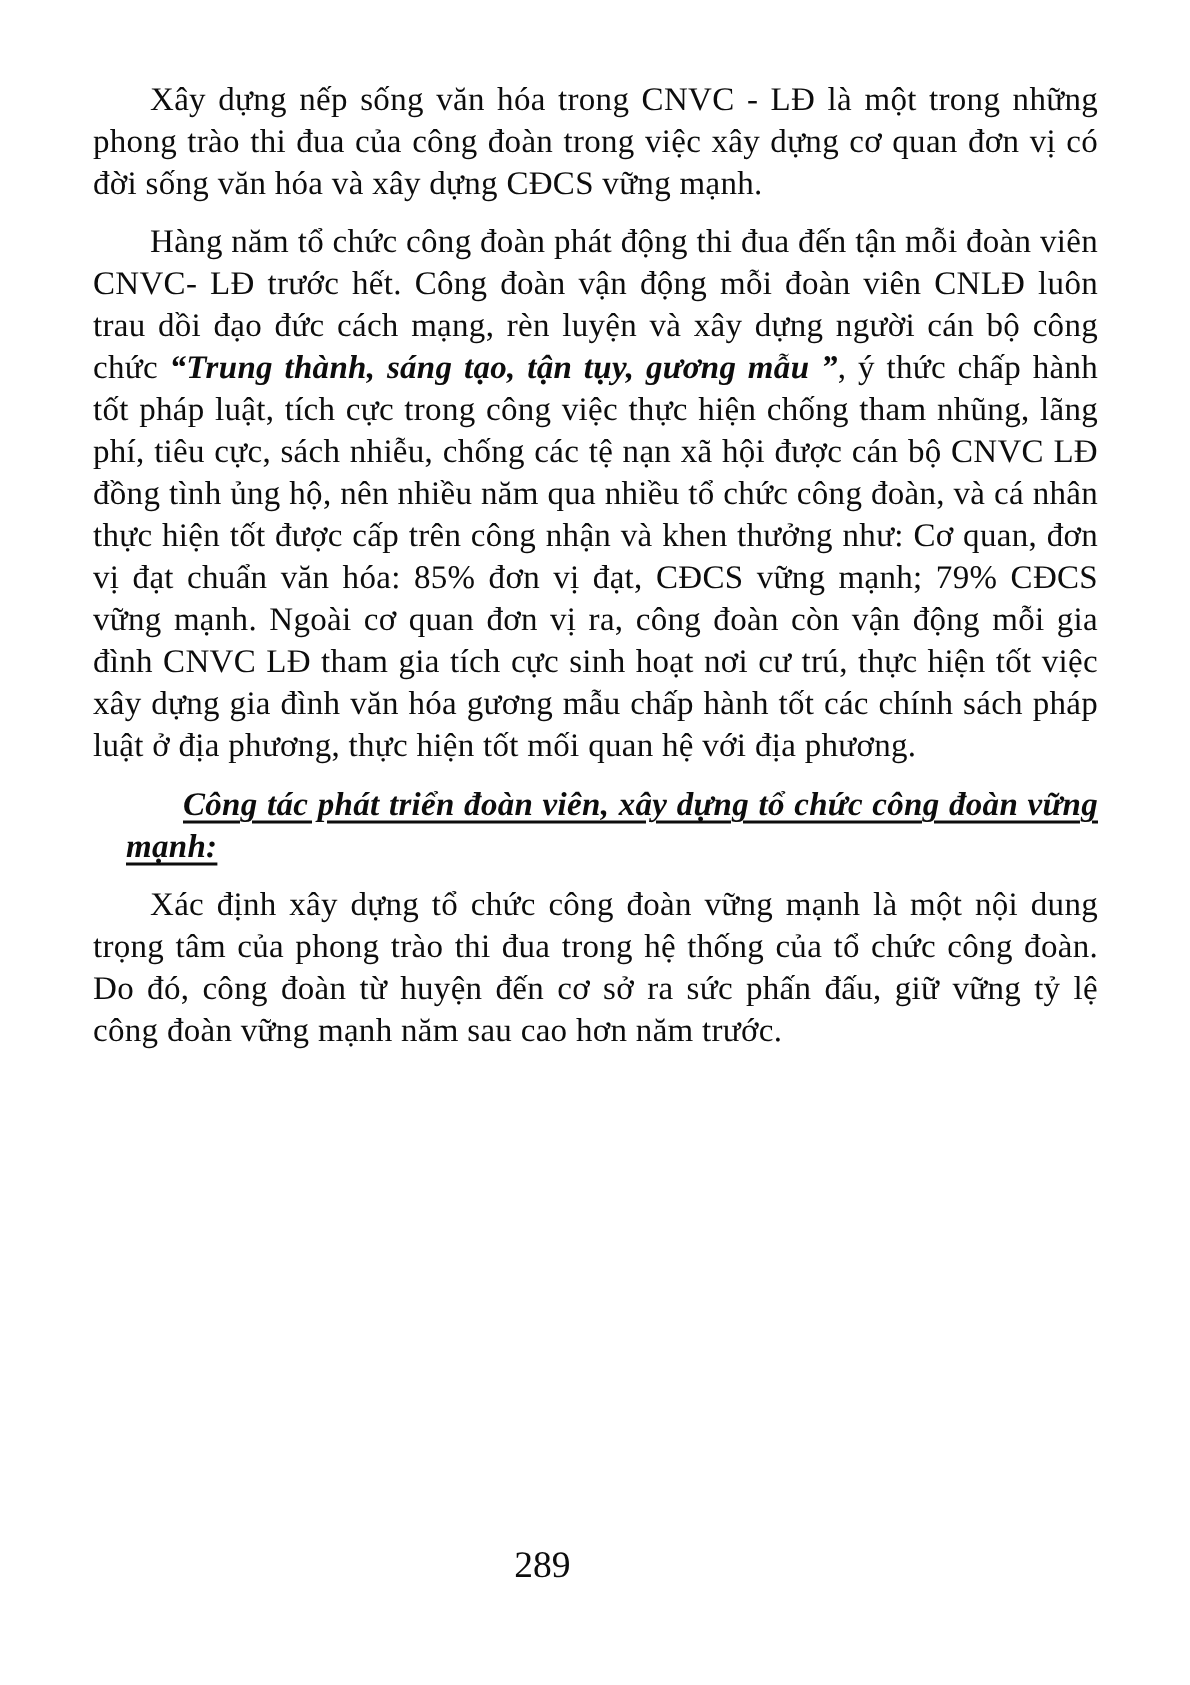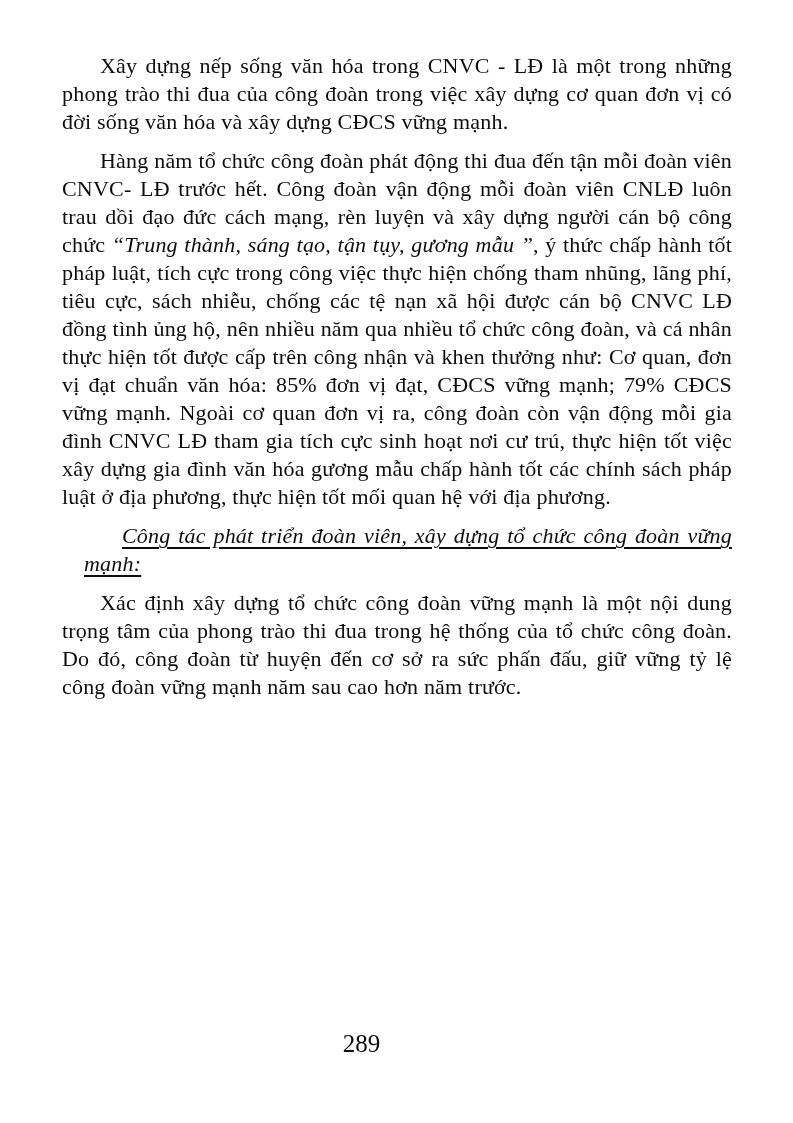--- a/index.html
+++ b/index.html
@@ -28,21 +28,21 @@
   }
   .text-area p {
     margin: 0 0 11px 0;
     text-indent: 38px;
   }
   .text-area p.heading {
     margin-top: 2px;
     margin-bottom: 11px;
     margin-left: 22px;
   }
-  .seg-b { font-weight: normal; }
+  .seg-b { font-weight: bold; }
   .seg-i { font-style: italic; }
   .seg-u { text-decoration: underline; text-decoration-thickness: 2px; text-underline-offset: 4px; }
   .page-number {
     position: absolute;
     left: 0;
     width: 723px;
     top: 1030px;
     text-align: center;
     font-size: 25px;
     color: #0d0d0d;

